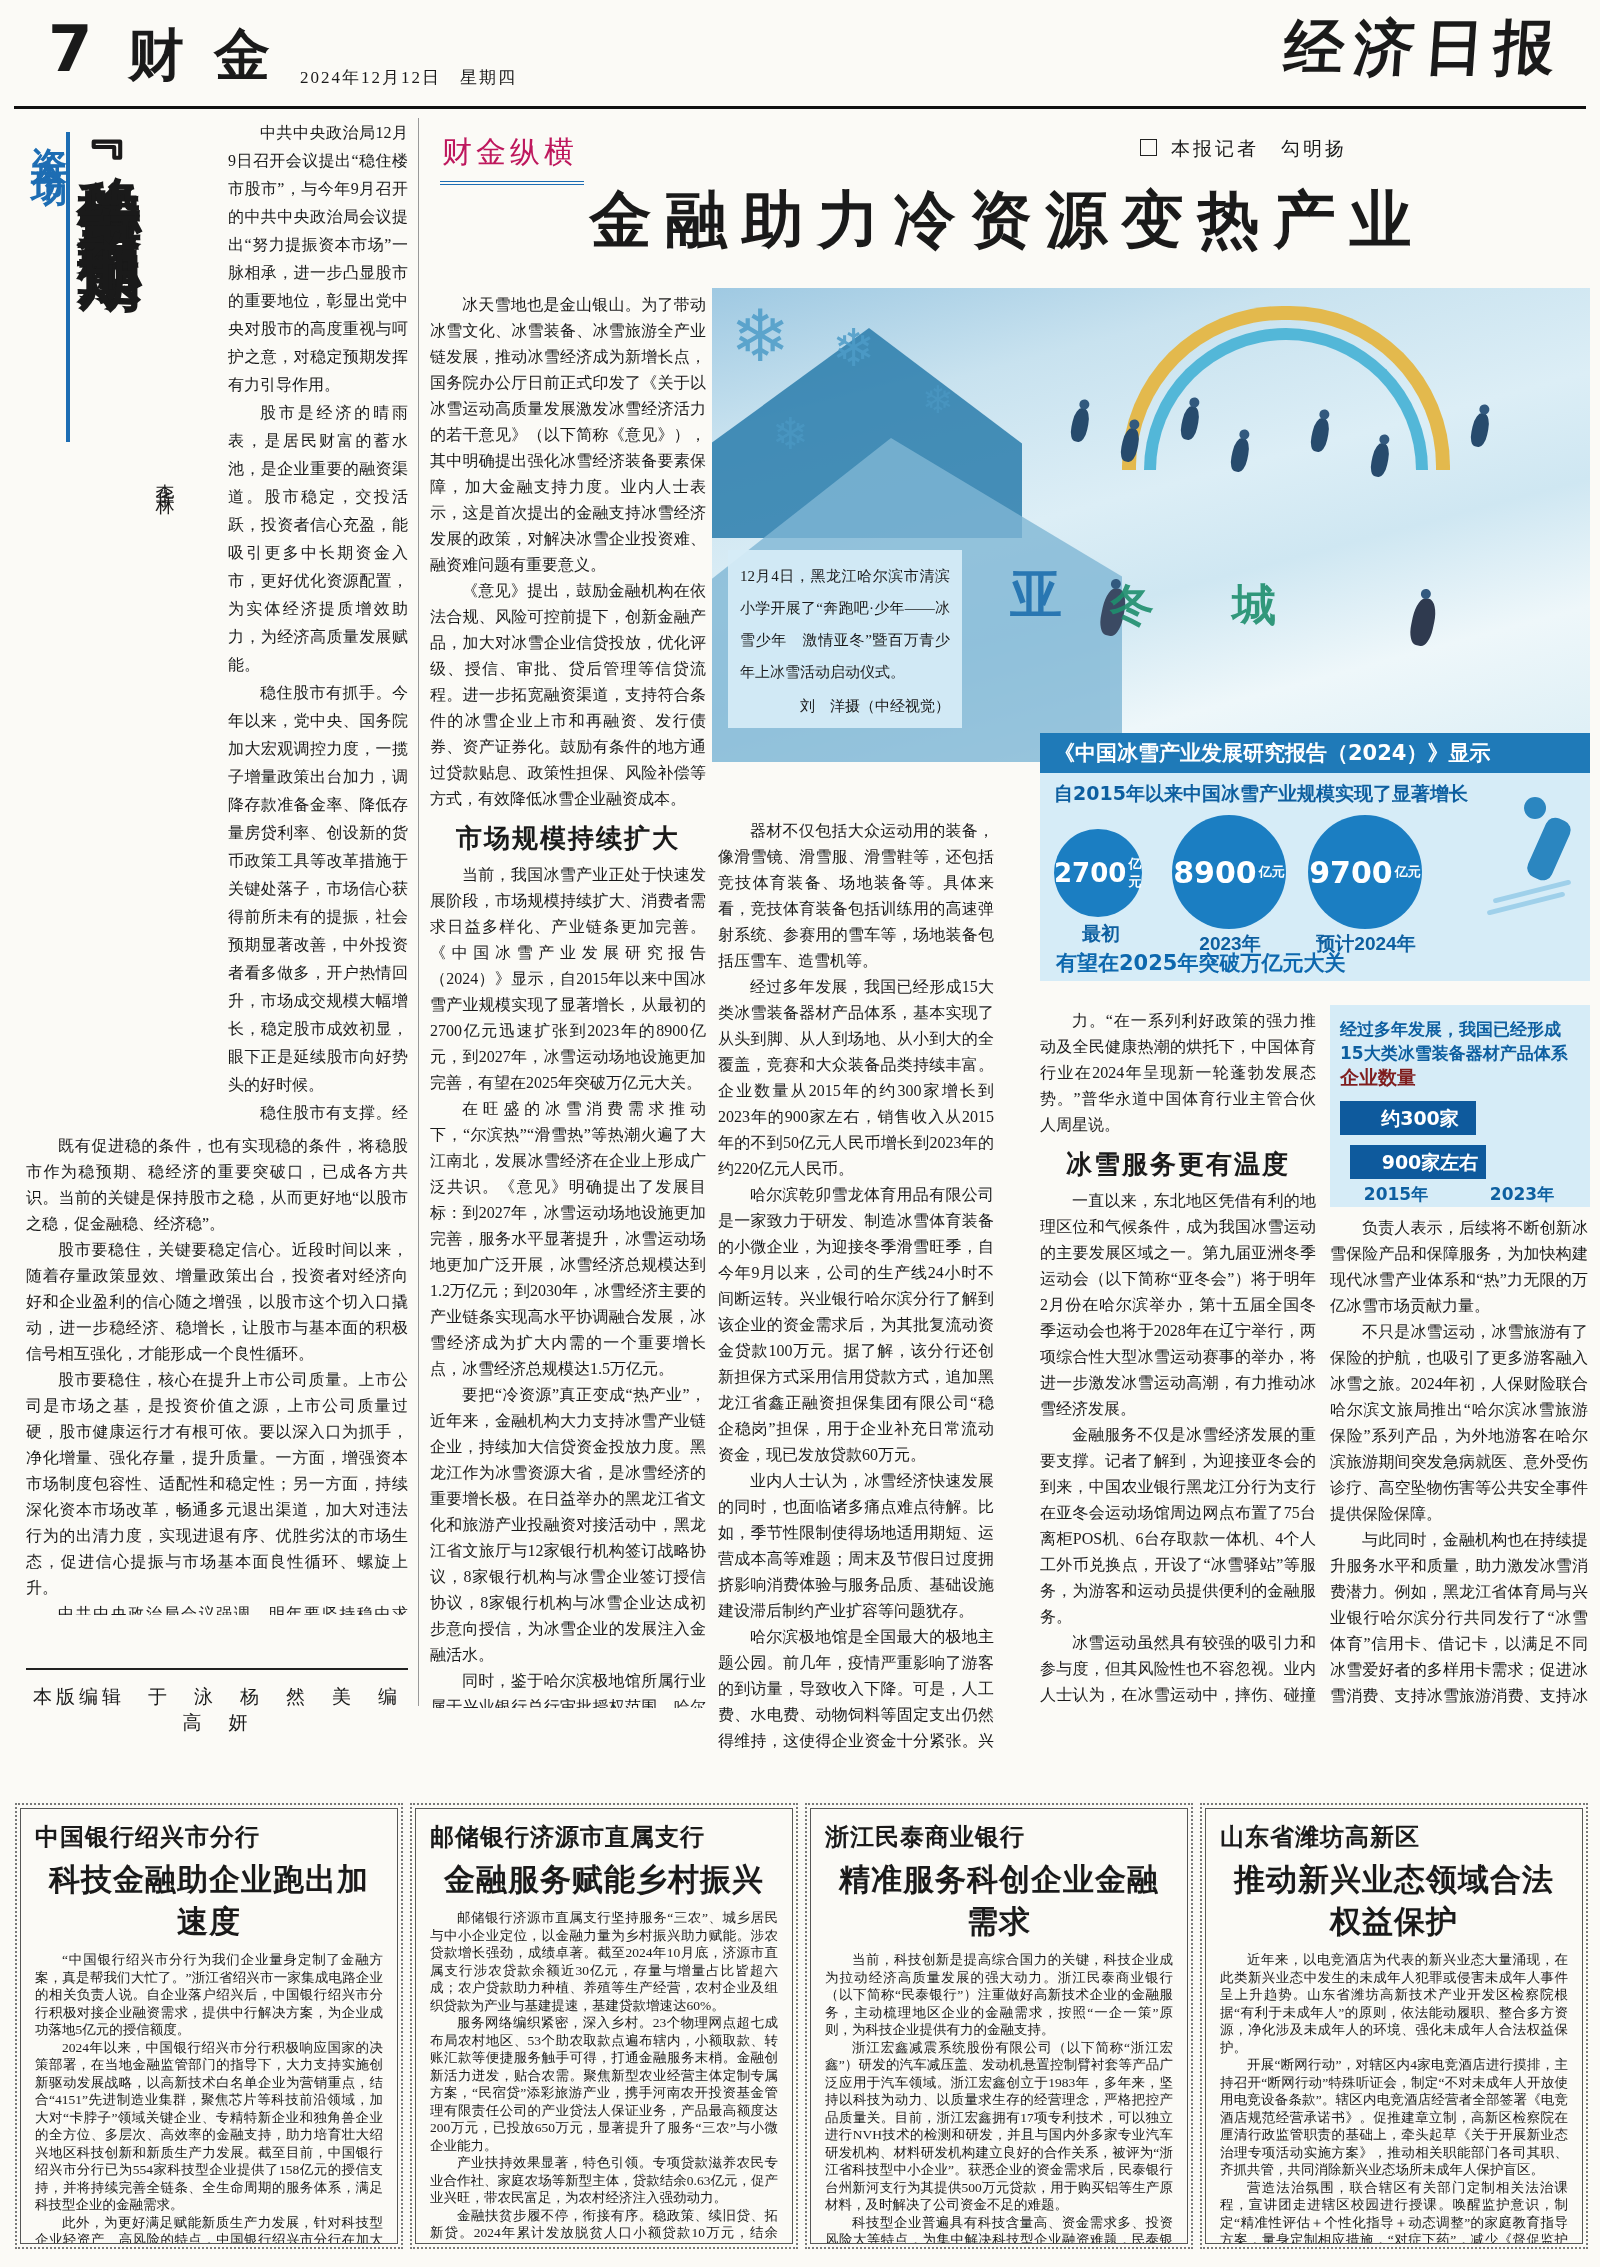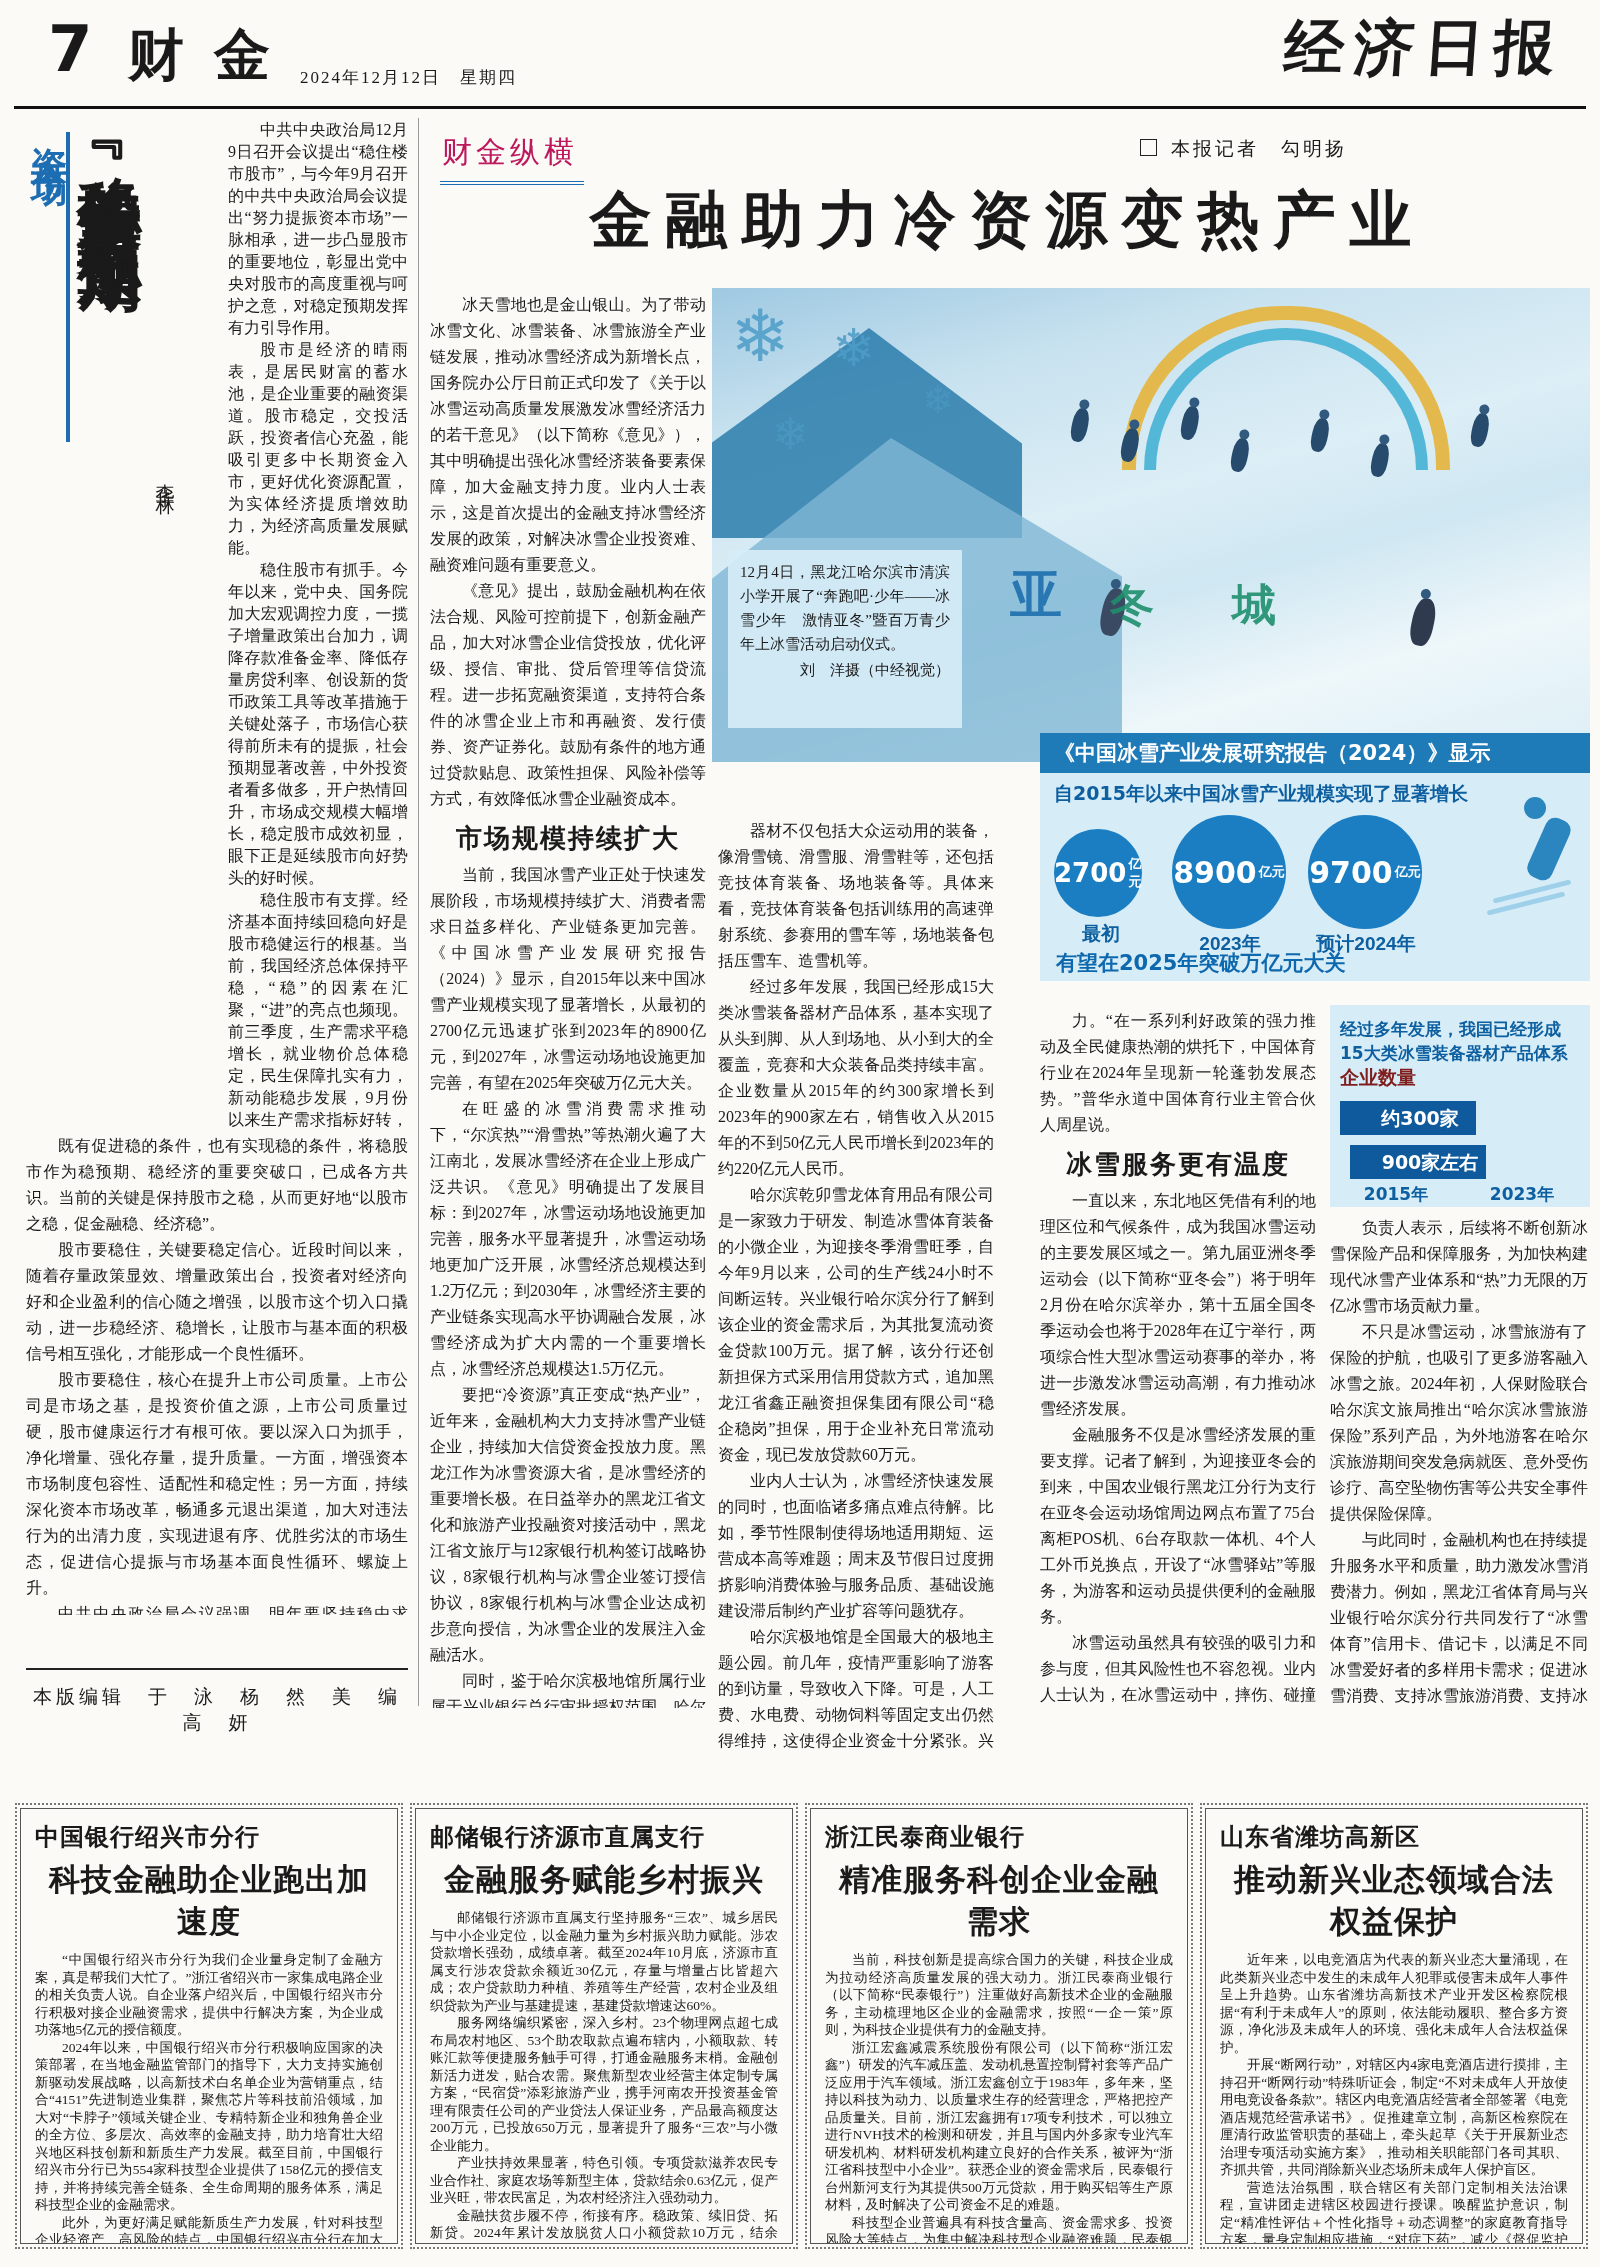--- a/index.html
+++ b/index.html
@@ -13,21 +13,21 @@
   .header-rule{position:absolute;left:14px;top:106px;width:1572px;height:3px;background:#111;}
   
   .kicker{position:absolute;left:24px;top:118px;writing-mode:vertical-rl;font-size:36px;font-weight:900;
           color:#1d6db3;letter-spacing:8px;font-family:"DejaVu Sans",sans-serif;}
   .kicker-rule{position:absolute;left:66px;top:132px;width:4px;height:310px;background:#1d6db3;}
   .left-headline{position:absolute;left:78px;top:120px;height:1015px;writing-mode:vertical-rl;
           font-size:64px;font-weight:900;font-family:"DejaVu Sans","Liberation Sans",sans-serif;
           letter-spacing:6px;line-height:1.0;}
   .left-author{position:absolute;left:152px;top:468px;writing-mode:vertical-rl;font-size:19px;letter-spacing:6px;}
   .left-narrowcol{position:absolute;left:228px;top:119px;width:180px;height:1008px;overflow:hidden;
-          font-size:16px;line-height:22px;}
+          font-size:16px;line-height:28px;}
   .left-bottom{position:absolute;left:26px;top:1133px;width:382px;height:482px;overflow:hidden;
           font-size:16px;line-height:26px;}
   .textflow p{margin:0;text-indent:2em;text-align:justify;}
   .editor-line{position:absolute;left:26px;top:1668px;width:382px;border-top:2px solid #222;
           padding-top:14px;font-size:19px;letter-spacing:4px;text-align:center;}
   .vdivider{position:absolute;left:418px;top:118px;width:1px;height:1588px;background:#999;}
   
   .col-label{position:absolute;left:440px;top:132px;font-size:30px;font-weight:400;color:#be185d;
           font-family:"DejaVu Sans",sans-serif;border-bottom:4px double #1d6db3;padding:0 6px 8px 2px;letter-spacing:4px;}
   .byline{position:absolute;left:1140px;top:136px;font-size:19px;letter-spacing:3px;}
@@ -43,21 +43,21 @@
        clip-path:polygon(0 45%,45% 0,100% 42%,100% 100%,0 100%);opacity:.8;}
   .flake{position:absolute;color:#4d9cc8;opacity:.85;font-family:"DejaVu Sans",sans-serif;}
   .arch{position:absolute;left:410px;top:18px;width:300px;height:150px;border:14px solid #e3b94d;
         border-bottom:none;border-radius:160px 160px 0 0;}
   .arch:before{content:"";position:absolute;left:8px;top:8px;right:8px;height:130px;border:12px solid #53b7d8;
         border-bottom:none;border-radius:150px 150px 0 0;}
   .skater{position:absolute;width:16px;height:34px;background:#274b6d;border-radius:45% 45% 40% 40%;transform:rotate(12deg);}
   .skater:after{content:"";position:absolute;top:-9px;left:3px;width:10px;height:10px;border-radius:50%;background:#32597e;}
   .ice-char{position:absolute;font-weight:900;font-family:"DejaVu Sans",sans-serif;opacity:.9;}
   .caption-box{position:absolute;left:16px;top:262px;width:210px;height:158px;background:rgba(214,236,246,.93);
-        padding:10px 12px;font-size:15px;line-height:24px;text-align:justify;}
+        padding:10px 12px;font-size:15px;line-height:32px;text-align:justify;}
   .caption-box .credit{text-align:right;text-indent:0;margin-top:2px;}
   
   .ig-band{position:absolute;left:1040px;top:733px;width:550px;height:40px;background:#1f7ab8;color:#fff;
         font-family:"DejaVu Sans",sans-serif;font-weight:900;font-size:21px;line-height:40px;padding-left:14px;box-sizing:border-box;}
   .ig-body{position:absolute;left:1040px;top:773px;width:550px;height:208px;background:#d6ecf7;}
   .ig-sub{position:absolute;left:14px;top:8px;font-size:19px;font-weight:700;color:#0d5fa0;font-family:"DejaVu Sans",sans-serif;}
   .circle{position:absolute;border-radius:50%;background:#1b7ec2;color:#fff;display:flex;align-items:center;justify-content:center;
         font-family:"DejaVu Sans",sans-serif;font-weight:900;}
   .circle .u{font-size:13px;font-weight:700;margin-left:2px;}
   .circ-label{position:absolute;font-size:19px;font-weight:700;color:#0d5fa0;font-family:Liberation Sans, sans-serif;text-align:center;}

